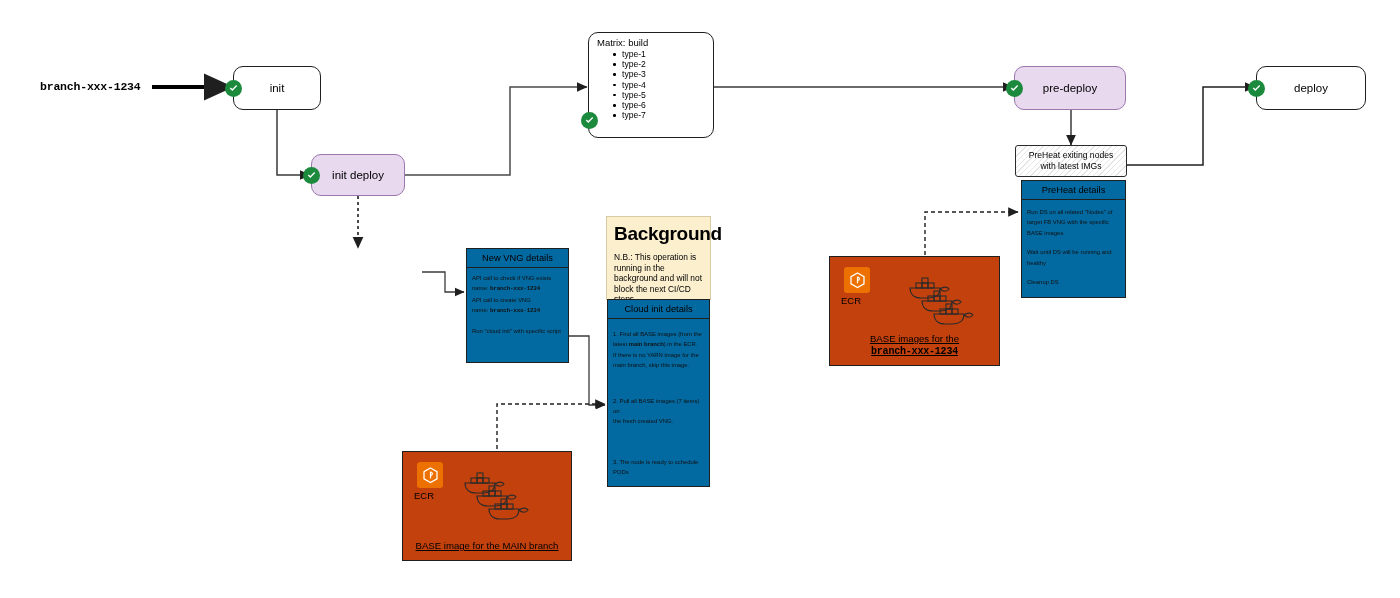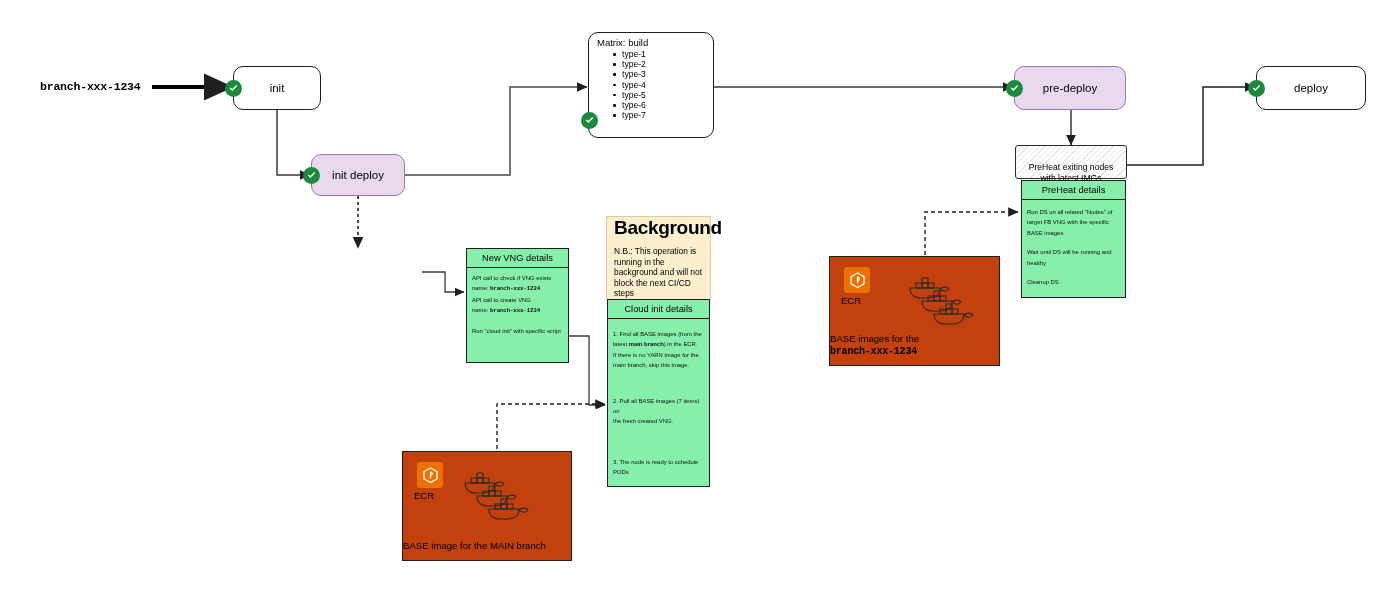--- a/index.html
+++ b/index.html
@@ -24,45 +24,45 @@
   .matrix .mtitle{position:absolute;left:8px;top:4px;font-size:9.5px;}
   .matrix ul{margin:0;padding:0;list-style:none;position:absolute;left:22px;top:16px;}
   .matrix li{font-size:8.6px;line-height:10.2px;position:relative;padding-left:11px;}
   .matrix li:before{content:"";position:absolute;left:2px;top:4px;width:2.6px;height:2.6px;
                     border-radius:50%;background:#000;}
 
   
   .hatch{border:1.4px solid #2b2b2b;border-radius:9px;
          background:
            repeating-linear-gradient(-45deg,#ffffff 0 3px,#e6e6e6 3px 4px);
-         display:flex;align-items:flex-start;justify-content:center;text-align:center;
-         font-size:8.6px;line-height:11px;padding:16px 6px;box-sizing:border-box;}
+         display:flex;align-items:center;justify-content:center;text-align:center;
+         font-size:8.6px;line-height:11px;padding:2px 6px;box-sizing:border-box;}
   .hatch.sq{border-radius:3px;}
 
   
-  .panel{border:1.2px solid #1f1f1f;background:#86efac;box-sizing:border-box;}
+  .panel{border:1.2px solid #1f1f1f;background:#0369a1;box-sizing:border-box;}
   .panel .phead{border-bottom:1.2px solid #1f1f1f;text-align:center;font-size:9.3px;
                 padding:4px 2px;box-sizing:border-box;}
   .panel .pbody{padding:5px 5px;box-sizing:border-box;}
   .panel .pline{font-size:5.9px;line-height:10.4px;color:#111;}
   .panel .pgap{height:9px;}
   .mono{font-family:"Liberation Mono","DejaVu Sans Mono",monospace;font-weight:bold;
         letter-spacing:-0.2px;}
 
   
-  .bgbox{background:#fbefce;border:1px solid #d8cba4;box-sizing:border-box;padding:0 7px 4px 7px;}
+  .bgbox{background:#fbefce;border:1px solid #d8cba4;box-sizing:border-box;padding:6px 7px 4px 7px;}
   .bgbox .bgtitle{font-size:19px;font-weight:bold;line-height:21px;letter-spacing:-0.3px;}
   .bgbox .bgtext{font-size:8.4px;line-height:10.6px;margin-top:8px;}
 
   
   .ecr{border:1.3px solid #1f1f1f;background:#c2410c;box-sizing:border-box;position:absolute;}
   .ecr .ecricon{position:absolute;left:14px;top:10px;width:26px;height:26px;
                 background:#ed7100;border-radius:3px;display:flex;align-items:center;justify-content:center;}
   .ecr .ecrlabel{position:absolute;left:11px;top:38px;font-size:9.5px;}
-  .ecr .ecrcap{position:absolute;left:0;right:0;font-size:9.6px;line-height:12px;}
+  .ecr .ecrcap{position:absolute;left:0;right:0;text-align:center;font-size:9.6px;line-height:12px;text-decoration:underline;}
   .whale{position:absolute;}
 
   .branchtag{position:absolute;font-family:"Liberation Mono","DejaVu Sans Mono",monospace;
              font-weight:bold;font-size:11.5px;letter-spacing:-0.2px;}
 </style>
 </head>
 <body>
 
 <div id="canvas">
 

